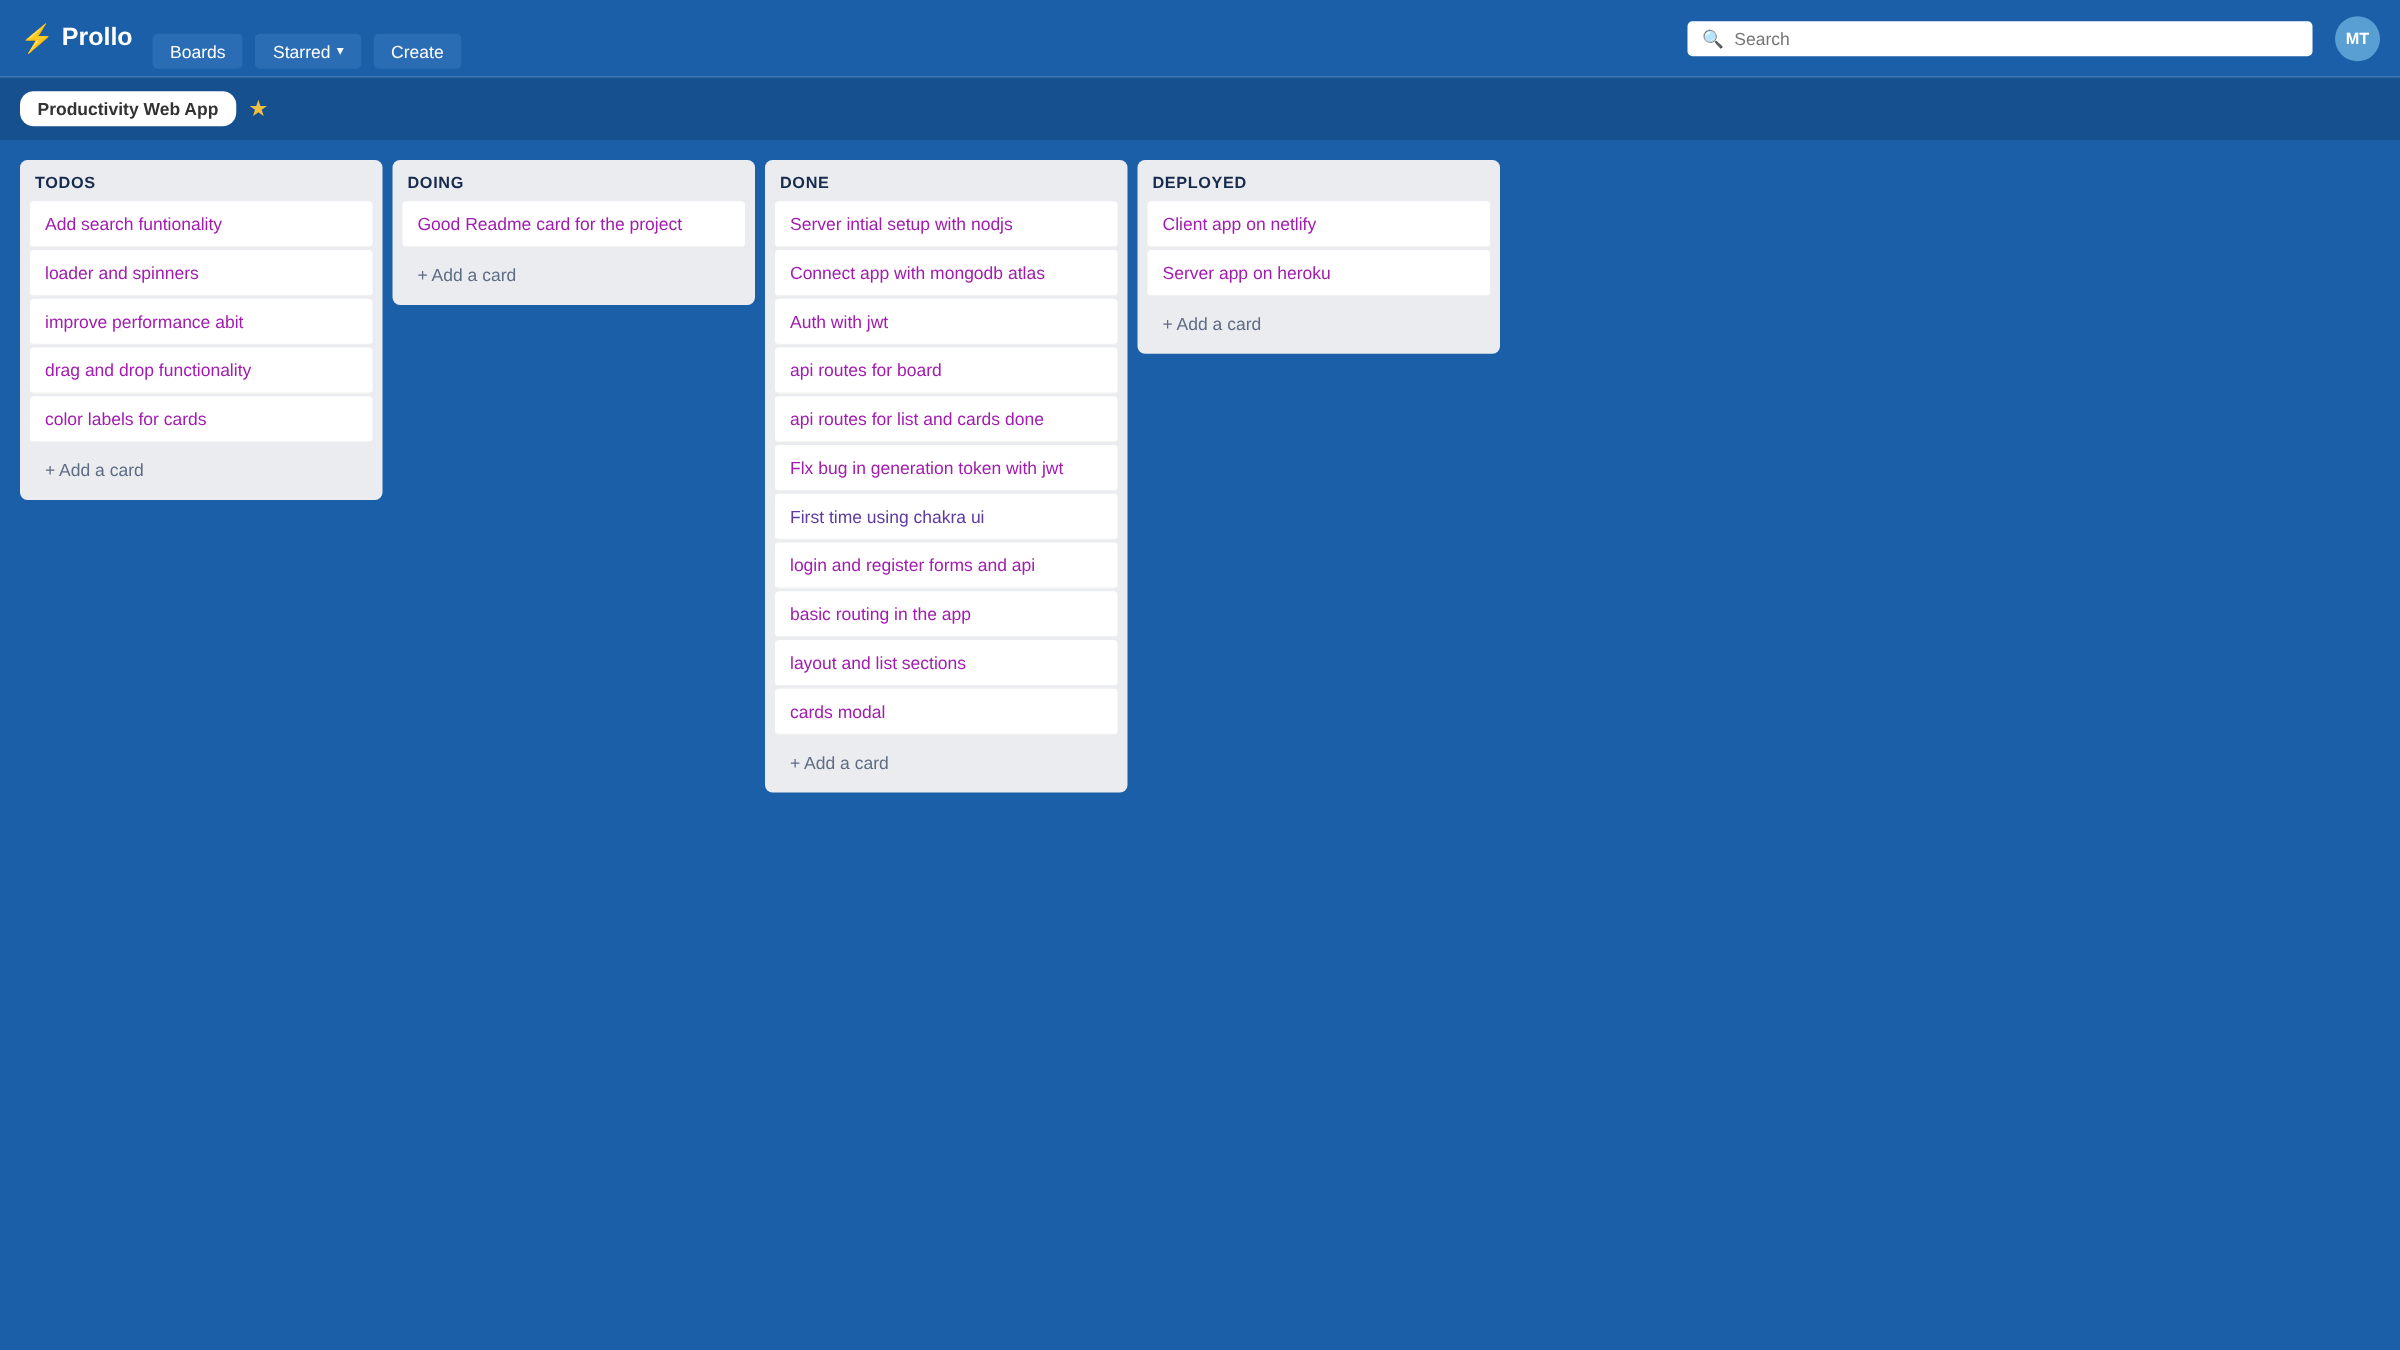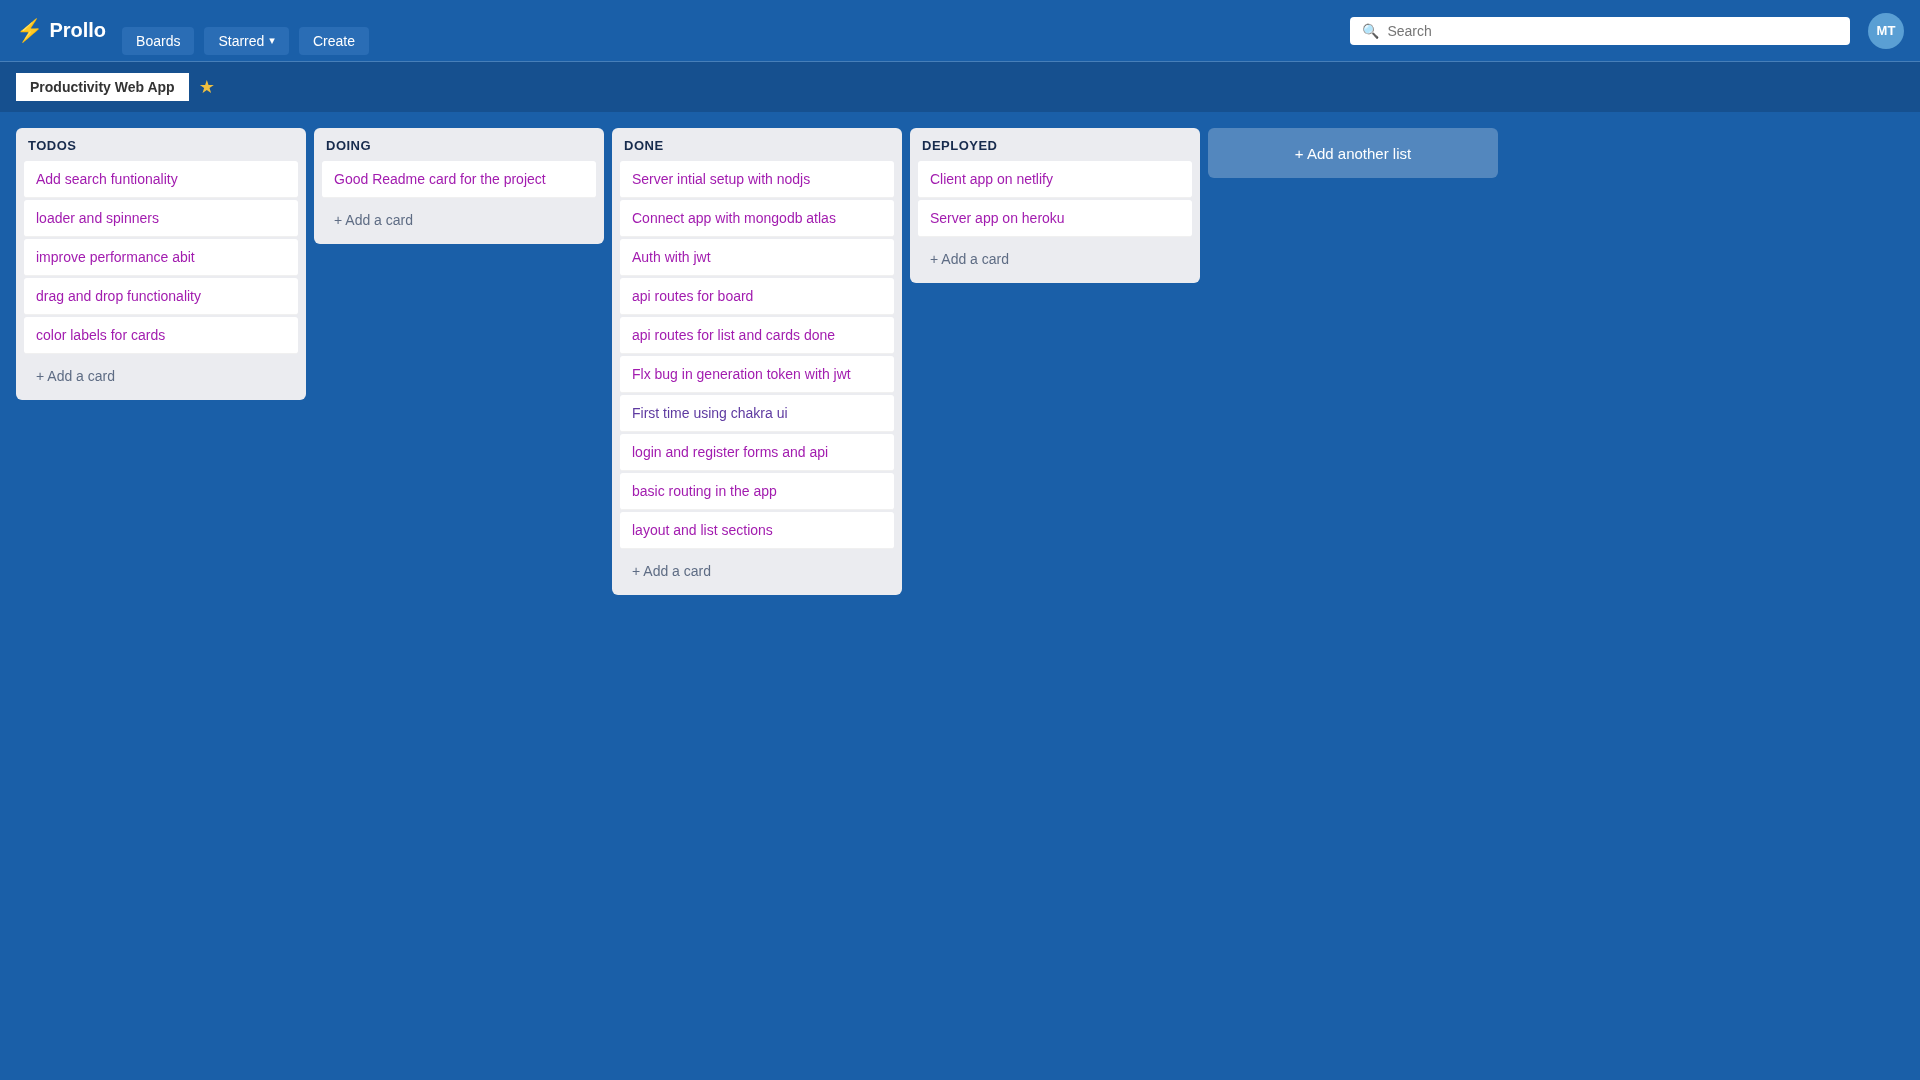--- a/index.html
+++ b/index.html
@@ -88,21 +88,21 @@
       background-color: rgba(0,0,0,0.15);
       height: 50px;
       display: flex;
       align-items: center;
       padding: 0 16px;
       gap: 10px;
     }
     .board-title-btn {
       background-color: white;
       border: none;
-      border-radius: 0;
+      border-radius: 11px;
       padding: 6px 14px;
       font-size: 14px;
       font-weight: 600;
       cursor: pointer;
       color: #333;
     }
     .star-icon {
       color: #f0c040;
       font-size: 18px;
       cursor: pointer;
@@ -237,25 +237,25 @@
         <div class="card">Server intial setup with nodjs</div>
         <div class="card">Connect app with mongodb atlas</div>
         <div class="card">Auth with jwt</div>
         <div class="card">api routes for board</div>
         <div class="card">api routes for list and cards done</div>
         <div class="card">Flx bug in generation token with jwt</div>
         <div class="card highlighted">First time using chakra ui</div>
         <div class="card">login and register forms and api</div>
         <div class="card">basic routing in the app</div>
         <div class="card">layout and list sections</div>
+        <div class="card">cards modal</div>
       </div>
       <button class="add-card-btn">+ Add a card</button>
     </div>
     <div class="list">
       <div class="list-header">DEPLOYED</div>
       <div class="list-cards">
         <div class="card">Client app on netlify</div>
         <div class="card">Server app on heroku</div>
       </div>
       <button class="add-card-btn">+ Add a card</button>
     </div>
-    <button class="add-list-btn">+ Add another list</button>
   </div>
 
 </body></html>

